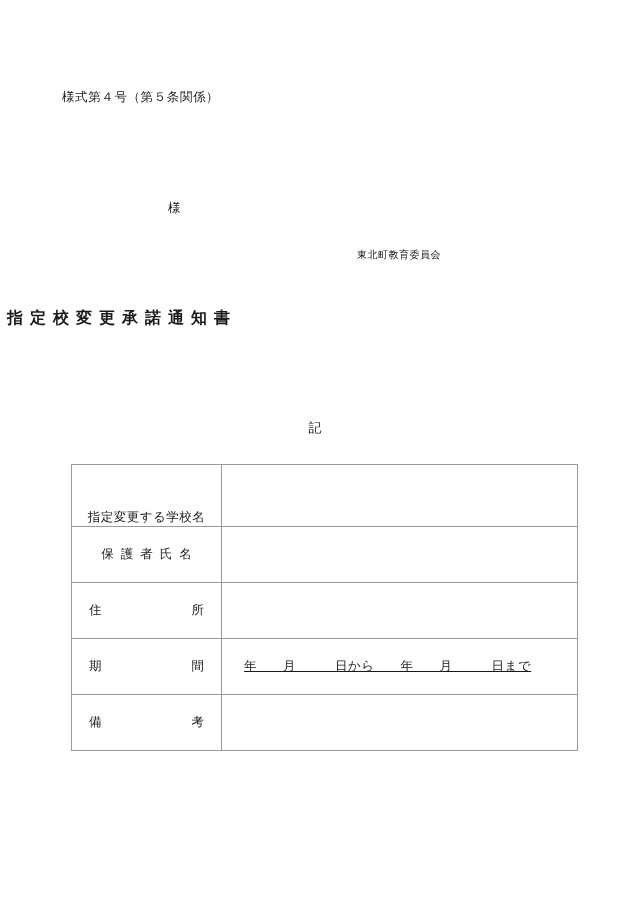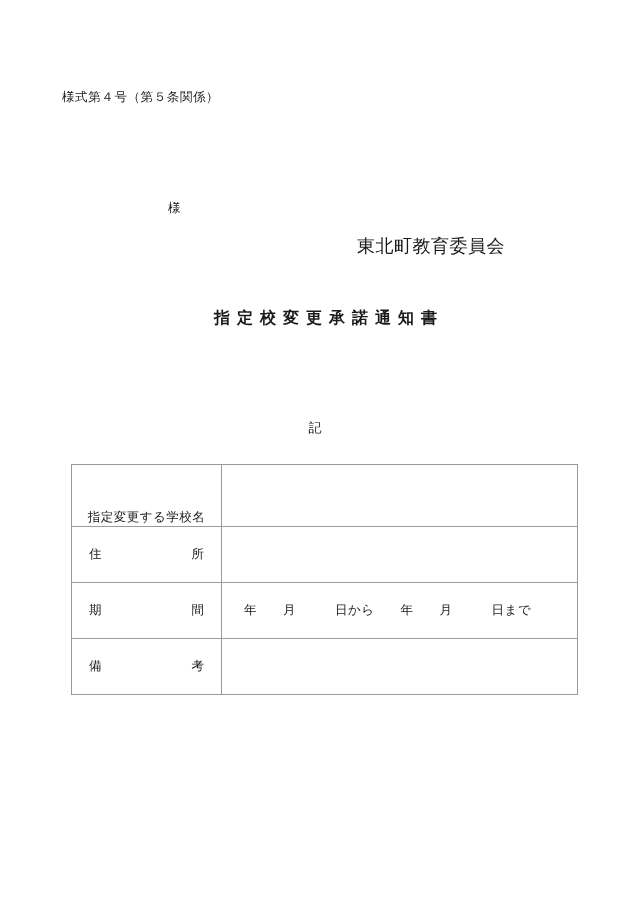--- a/index.html
+++ b/index.html
@@ -50,39 +50,37 @@
     left: 168px;
     top: 200px;
     font-size: 12.5px;
     white-space: nowrap;
   }
 
   
   .issuer {
     position: absolute;
     left: 357px;
-    top: 234px;
-    font-size: 18px;
+    top: 248px;
+    font-size: 10px;
     letter-spacing: 0.5px;
     white-space: nowrap;
   }
 
   
   .doc-title {
     position: absolute;
     left: 0;
     right: 0;
     top: 308px;
-    text-align: center;
     font-size: 16px;
     font-weight: bold;
     letter-spacing: 7px;
     text-indent: 7px;
     white-space: nowrap;
-    padding-left: 21px;
   }
 
   
   .body-text {
     position: absolute;
     left: 62px;
     top: 356px;
     width: 500px;
     font-size: 12.5px;
     line-height: 21px;
@@ -119,20 +117,21 @@
     font-size: 12.5px;
     padding: 0;
   }
   .form-table td.label {
     width: 149px;
     text-align: center;
   }
   .form-table td.value {
     width: 333px;
     padding-left: 22px;
+    text-decoration: underline;
   }
   
   .lbl-justify {
     display: flex;
     justify-content: space-between;
     padding: 0 17px;
   }
   .lbl-spread {
     letter-spacing: 7px;
     text-indent: 7px;
@@ -168,20 +167,26 @@
   <table class="form-table">
     <tbody>
       <tr>
         <td class="label">
           <span class="lbl-plain">指定変更する学校名</span>
         </td>
         <td class="value"></td>
       </tr>
       <tr>
         <td class="label">
+          <span class="lbl-spread">保護者氏名</span>
+        </td>
+        <td class="value"></td>
+      </tr>
+      <tr>
+        <td class="label">
           <span class="lbl-justify">
             <span>住</span>
               <span>所</span>
           </span>
         </td>
         <td class="value"></td>
       </tr>
       <tr>
         <td class="label">
           <span class="lbl-justify">

